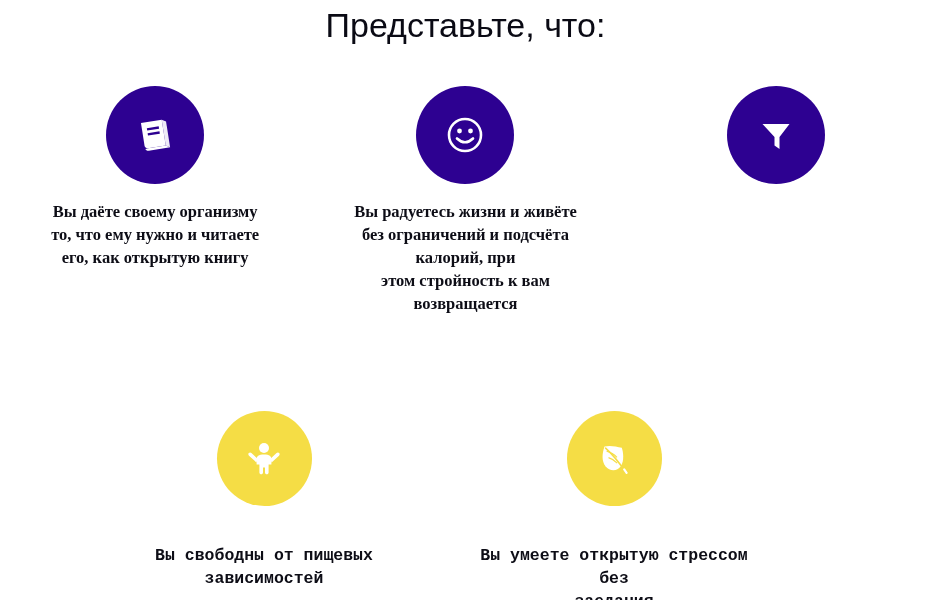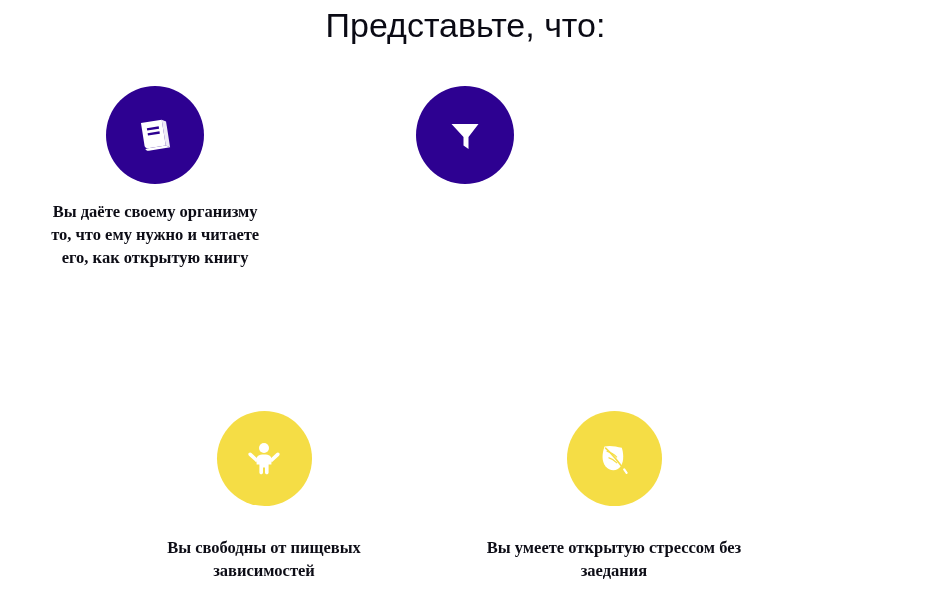--- a/index.html
+++ b/index.html
@@ -83,21 +83,22 @@
     font-family: "Liberation Serif", "DejaVu Serif", serif;
     font-weight: 700;
     font-size: 16.5px;
     line-height: 23px;
     color: #0d0d16;
     text-align: center;
     white-space: pre-line;
     width: 100%;
   }
   .row-bottom .caption {
-    margin-top: 30px;
+    margin-top: 38px;
+    font-family: Liberation Mono, monospace;
   }
 </style>
 </head>
 <body>
 
 <div class="page">
 
   <div class="page-title">Представьте, что:</div>
 
   <div class="row row-top">
@@ -114,20 +115,37 @@
               <rect x="14" y="18" width="12" height="2.4" fill="#2d0191"></rect>
             </g>
           </svg>
         </span>
       </div>
       <div class="caption">Вы даёте своему организму
 то, что ему нужно и читаете
 его, как открытую книгу</div>
     </div>
 
+    <div class="cell">
+      <div class="circle" style="background:#2d0191;">
+        <span>
+          <svg width="42" height="42" viewBox="0 0 42 42" aria-hidden="true">
+            <circle cx="21" cy="21" r="16" fill="none" stroke="#ffffff" stroke-width="2.6"></circle>
+            <circle cx="15.5" cy="17" r="2.4" fill="#ffffff"></circle>
+            <circle cx="26.5" cy="17" r="2.4" fill="#ffffff"></circle>
+            <path d="M13 24.5 Q21 32 29 24.5" fill="none" stroke="#ffffff" stroke-width="2.6" stroke-linecap="round"></path>
+          </svg>
+        </span>
+      </div>
+      <div class="caption">Вы радуетесь жизни и живёте
+без ограничений и подсчёта
+калорий, при
+этом стройность к вам
+возвращается</div>
+    </div>
 
     <div class="cell">
       <div class="circle" style="background:#2d0191;">
         <span>
           <svg width="42" height="42" viewBox="0 0 42 42" aria-hidden="true">
             <path d="M7.5 10 L34.5 10 L24.5 23 L24.5 35 L19.5 31.5 L19.5 23 Z" fill="#ffffff"></path>
           </svg>
         </span>
       </div>
     </div>

